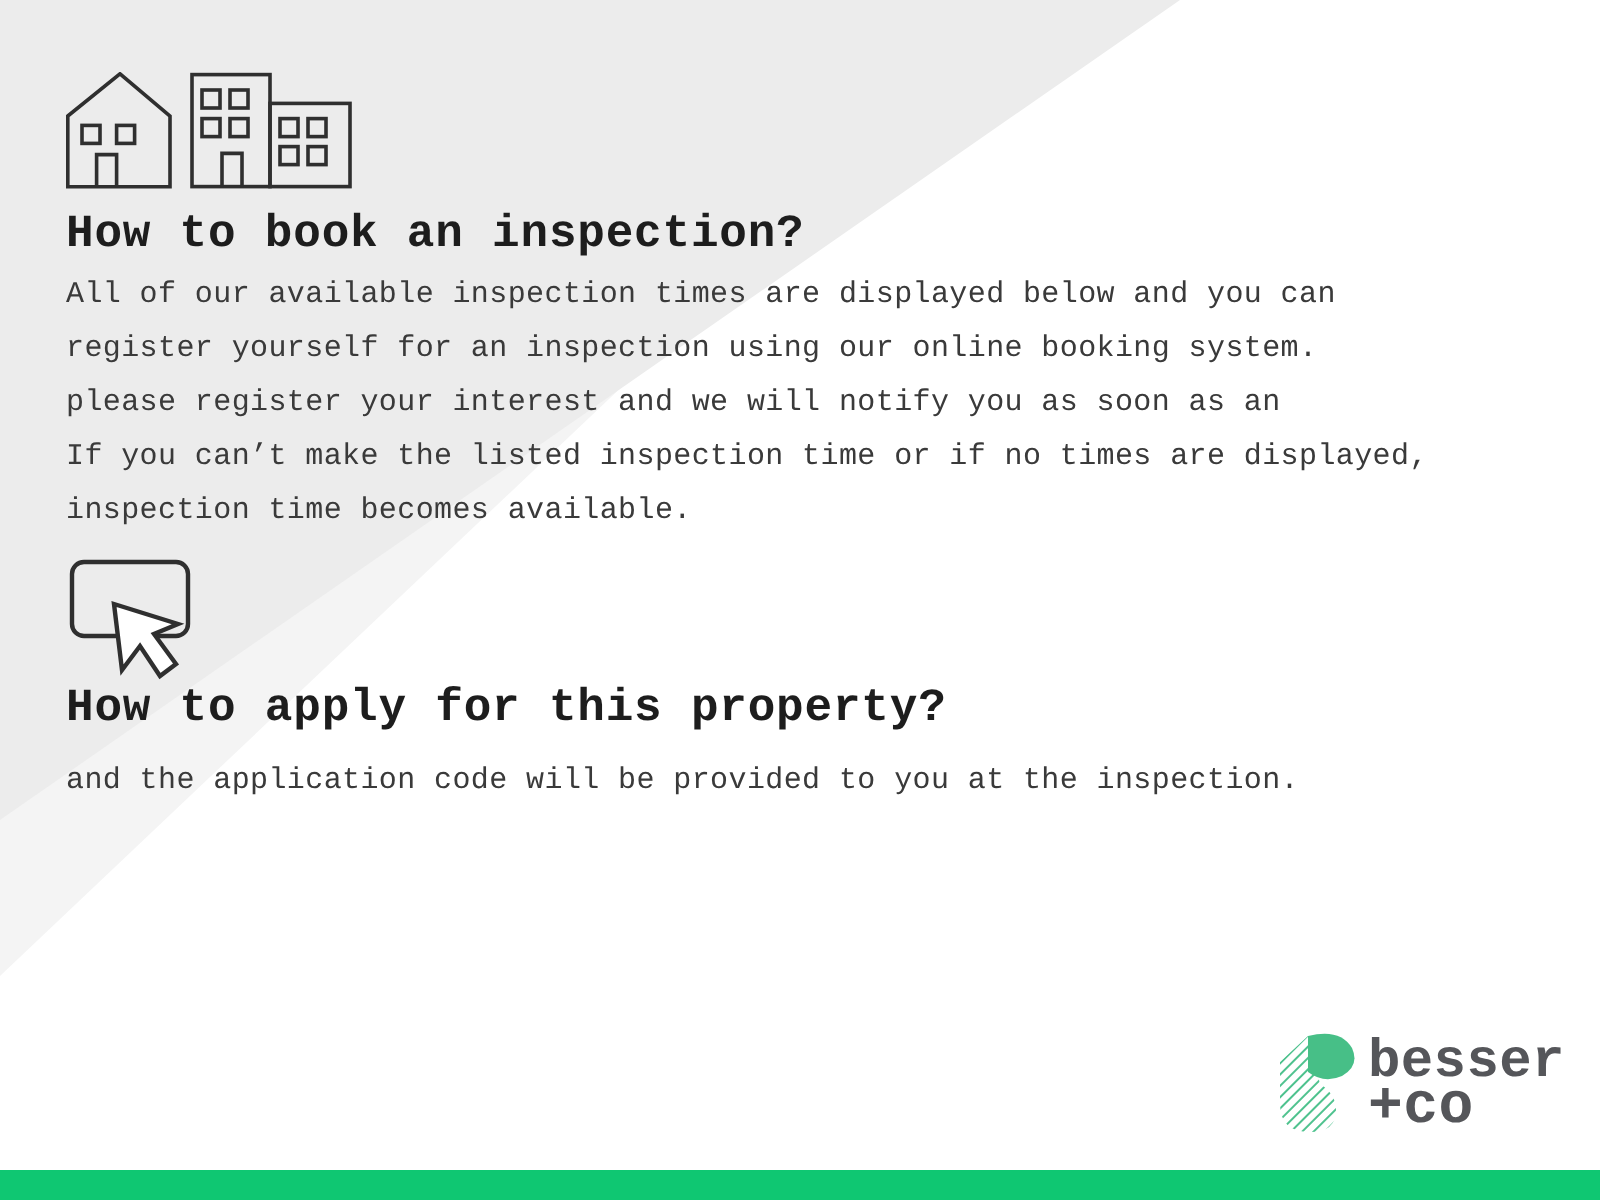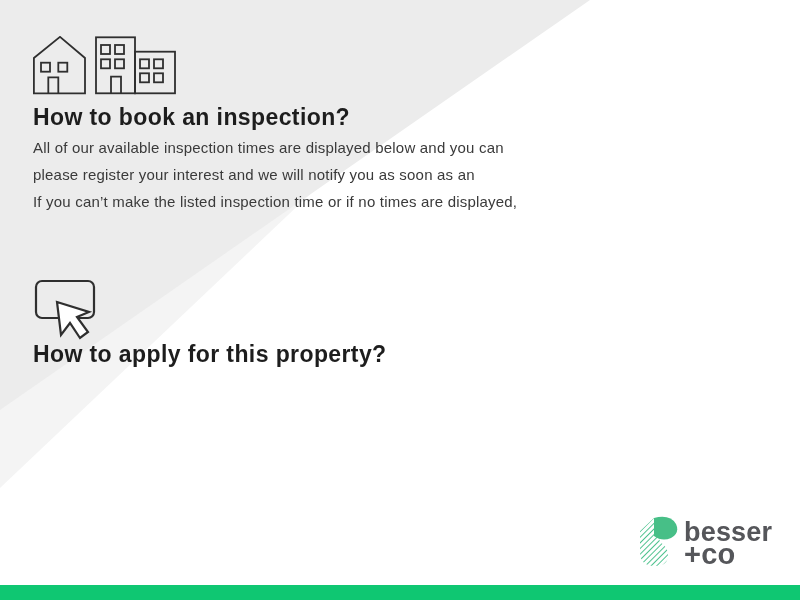--- a/index.html
+++ b/index.html
@@ -5,21 +5,21 @@
   * { margin: 0; padding: 0; box-sizing: border-box; }
   html, body { width: 800px; height: 600px; }
   body {
     position: relative;
     width: 800px; height: 600px;
     background: #ffffff;
     font-family: "Liberation Sans", sans-serif;
     overflow: hidden;
   }
   .bg-layer { position: absolute; top: 0; left: 0; width: 800px; height: 600px; }
-  .abs { position: absolute; }
+  .abs { position: absolute; font-family: Liberation Mono, monospace; }
 
   .heading {
     left: 33px;
     font-size: 23px;
     font-weight: 700;
     color: #1d1d1d;
     letter-spacing: 0.4px;
     white-space: nowrap;
   }
   .para {
@@ -74,33 +74,36 @@
       <rect x="121" y="23.3" width="9" height="9"></rect>
       <rect x="107" y="37.3" width="9" height="9"></rect>
       <rect x="121" y="37.3" width="9" height="9"></rect>
     </g>
   </svg>
 </div>
 
 <div class="abs heading" style="top:104px">How to book an inspection?</div>
 <div class="abs para" style="top:134px">
   <div>All of our available inspection times are displayed below and you can</div>
+  <div>register yourself for an inspection using our online booking system.</div>
   <div>please register your interest and we will notify you as soon as an</div>
   <div>If you can’t make the listed inspection time or if no times are displayed,</div>
+  <div>inspection time becomes available.</div>
 </div>
 
 <div class="abs cursor-icon-wrap">
   <svg width="66" height="72" viewBox="0 0 66 72" xmlns="http://www.w3.org/2000/svg">
     <rect x="3" y="5" width="58" height="37" rx="6" fill="none" stroke="#2f2f2f" stroke-width="2.2"></rect>
     <path d="M24,26 L56,36 L44,41 L55,56 L47,62 L37,47 L28,59 Z" fill="#ffffff" stroke="#2f2f2f" stroke-width="2.2" stroke-linejoin="miter"></path>
   </svg>
 </div>
 
 <div class="abs heading" style="top:341px">How to apply for this property?</div>
 <div class="abs para" style="top:377px">
+  <div>and the application code will be provided to you at the inspection.</div>
 </div>
 
 <div class="abs logo">
   <svg class="logo-mark" viewBox="0 0 41 52" xmlns="http://www.w3.org/2000/svg">
     <defs>
       <pattern id="hatch" width="4" height="4" patternUnits="userSpaceOnUse" patternTransform="rotate(45)">
         <rect width="4" height="4" fill="#ffffff"></rect>
         <line x1="0" y1="0" x2="0" y2="4" stroke="#4ec28e" stroke-width="2"></line>
       </pattern>
     </defs>

